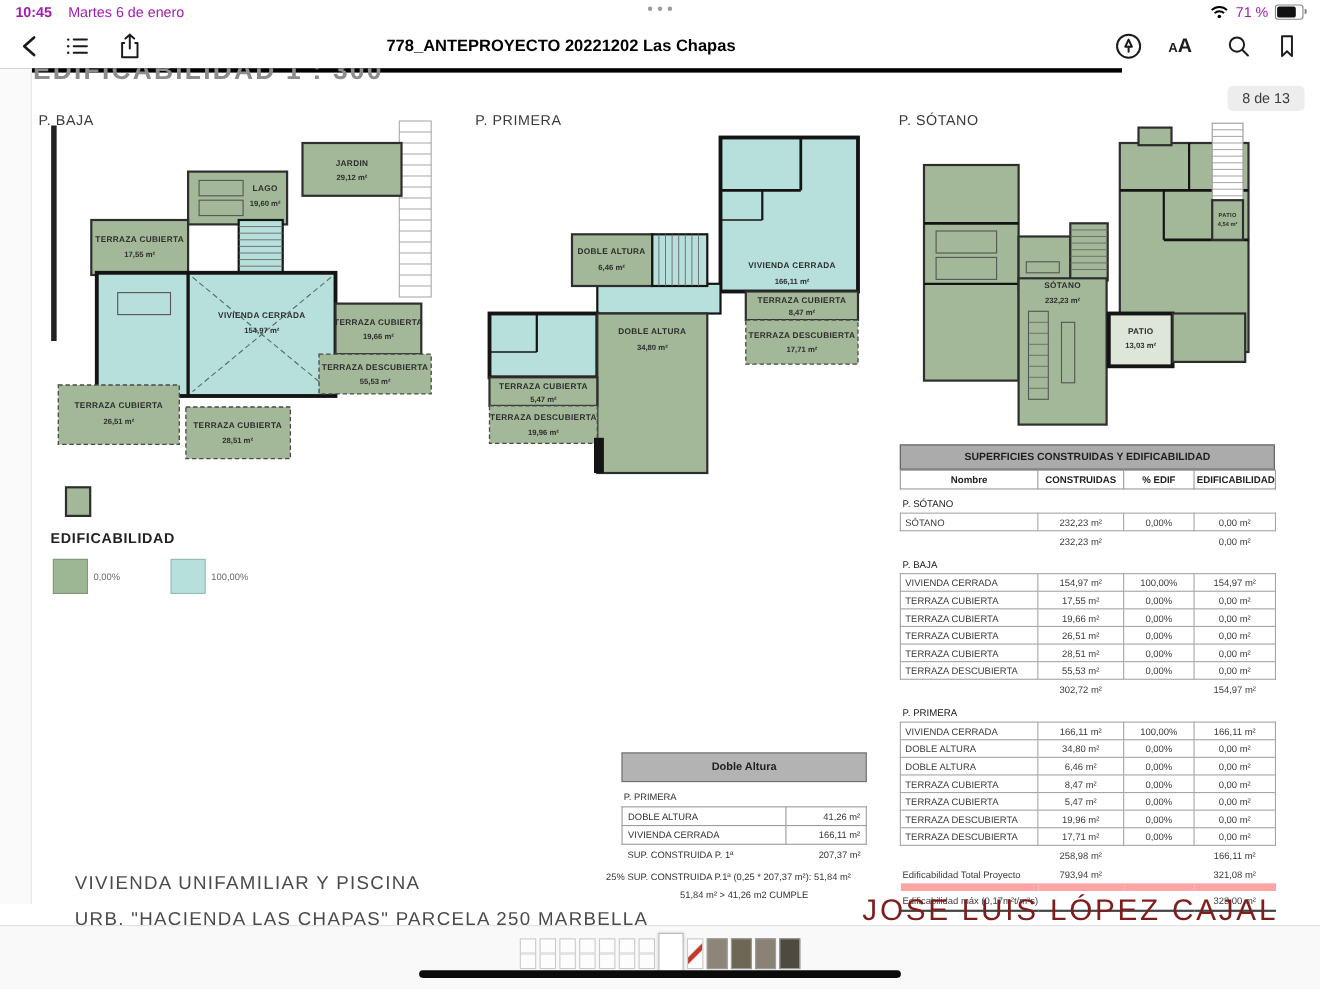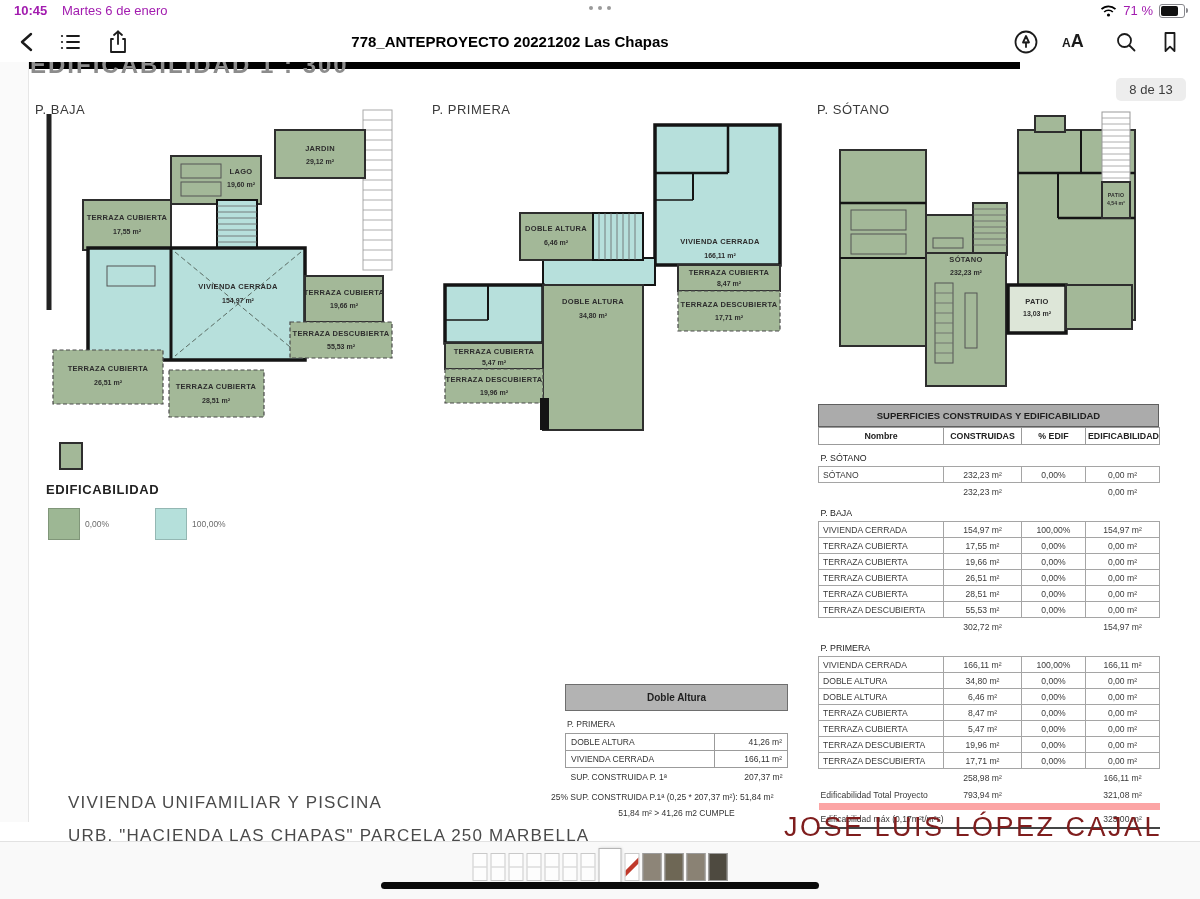--- a/index.html
+++ b/index.html
@@ -11,21 +11,21 @@
   .sb-time{position:absolute;left:14px;top:3px;font-weight:bold;}
   .sb-date{position:absolute;left:62px;top:3px;}
   .sb-dots{position:absolute;left:50%;top:6px;transform:translateX(-50%);display:flex;gap:5px;}
   .sb-dots i{width:4px;height:4px;border-radius:50%;background:#9a9a9a;display:block;}
   .sb-right{position:absolute;right:12px;top:3px;display:flex;align-items:center;gap:6px;text-align:center;}
   .battery-body{width:24px;height:12px;border:1px solid #87878c;border-radius:3px;position:relative;}
   .battery-fill{position:absolute;left:1px;top:1px;bottom:1px;width:70%;background:#111;border-radius:2px;}
   .battery-nub{width:2px;height:5px;background:#87878c;border-radius:0 2px 2px 0;margin-left:1px;}
 
   
-  .toolbar{position:absolute;left:0;top:22px;width:1020px;height:40px;background:#fff;border-bottom:7px solid #000000;}
+  .toolbar{position:absolute;left:0;top:22px;width:1020px;height:40px;background:#fff;border-bottom:4px solid #000000;}
   .tb-title{position:absolute;left:50%;top:11px;transform:translateX(-50%);font-size:15px;font-weight:bold;color:#000;white-space:nowrap;}
   .tb-icon{position:absolute;top:6px;width:28px;height:28px;cursor:pointer;}
   .tb-icon svg{stroke:#1b1b1b;fill:none;stroke-width:1.8;stroke-linecap:round;stroke-linejoin:round;}
   .tb-aa{position:absolute;top:9px;left:1062px;color:#1b1b1b;cursor:pointer;}
   .tb-aa .a1{font-size:12px;font-weight:bold;}
   .tb-aa .a2{font-size:18px;font-weight:bold;}
 
   
   .page-edge{position:absolute;left:0;top:62px;width:28px;height:760px;background:#fafafa;border-right:1px solid #e6e6e6;}
   .heading-clip{position:absolute;left:30px;top:62px;height:17px;overflow:hidden;}

